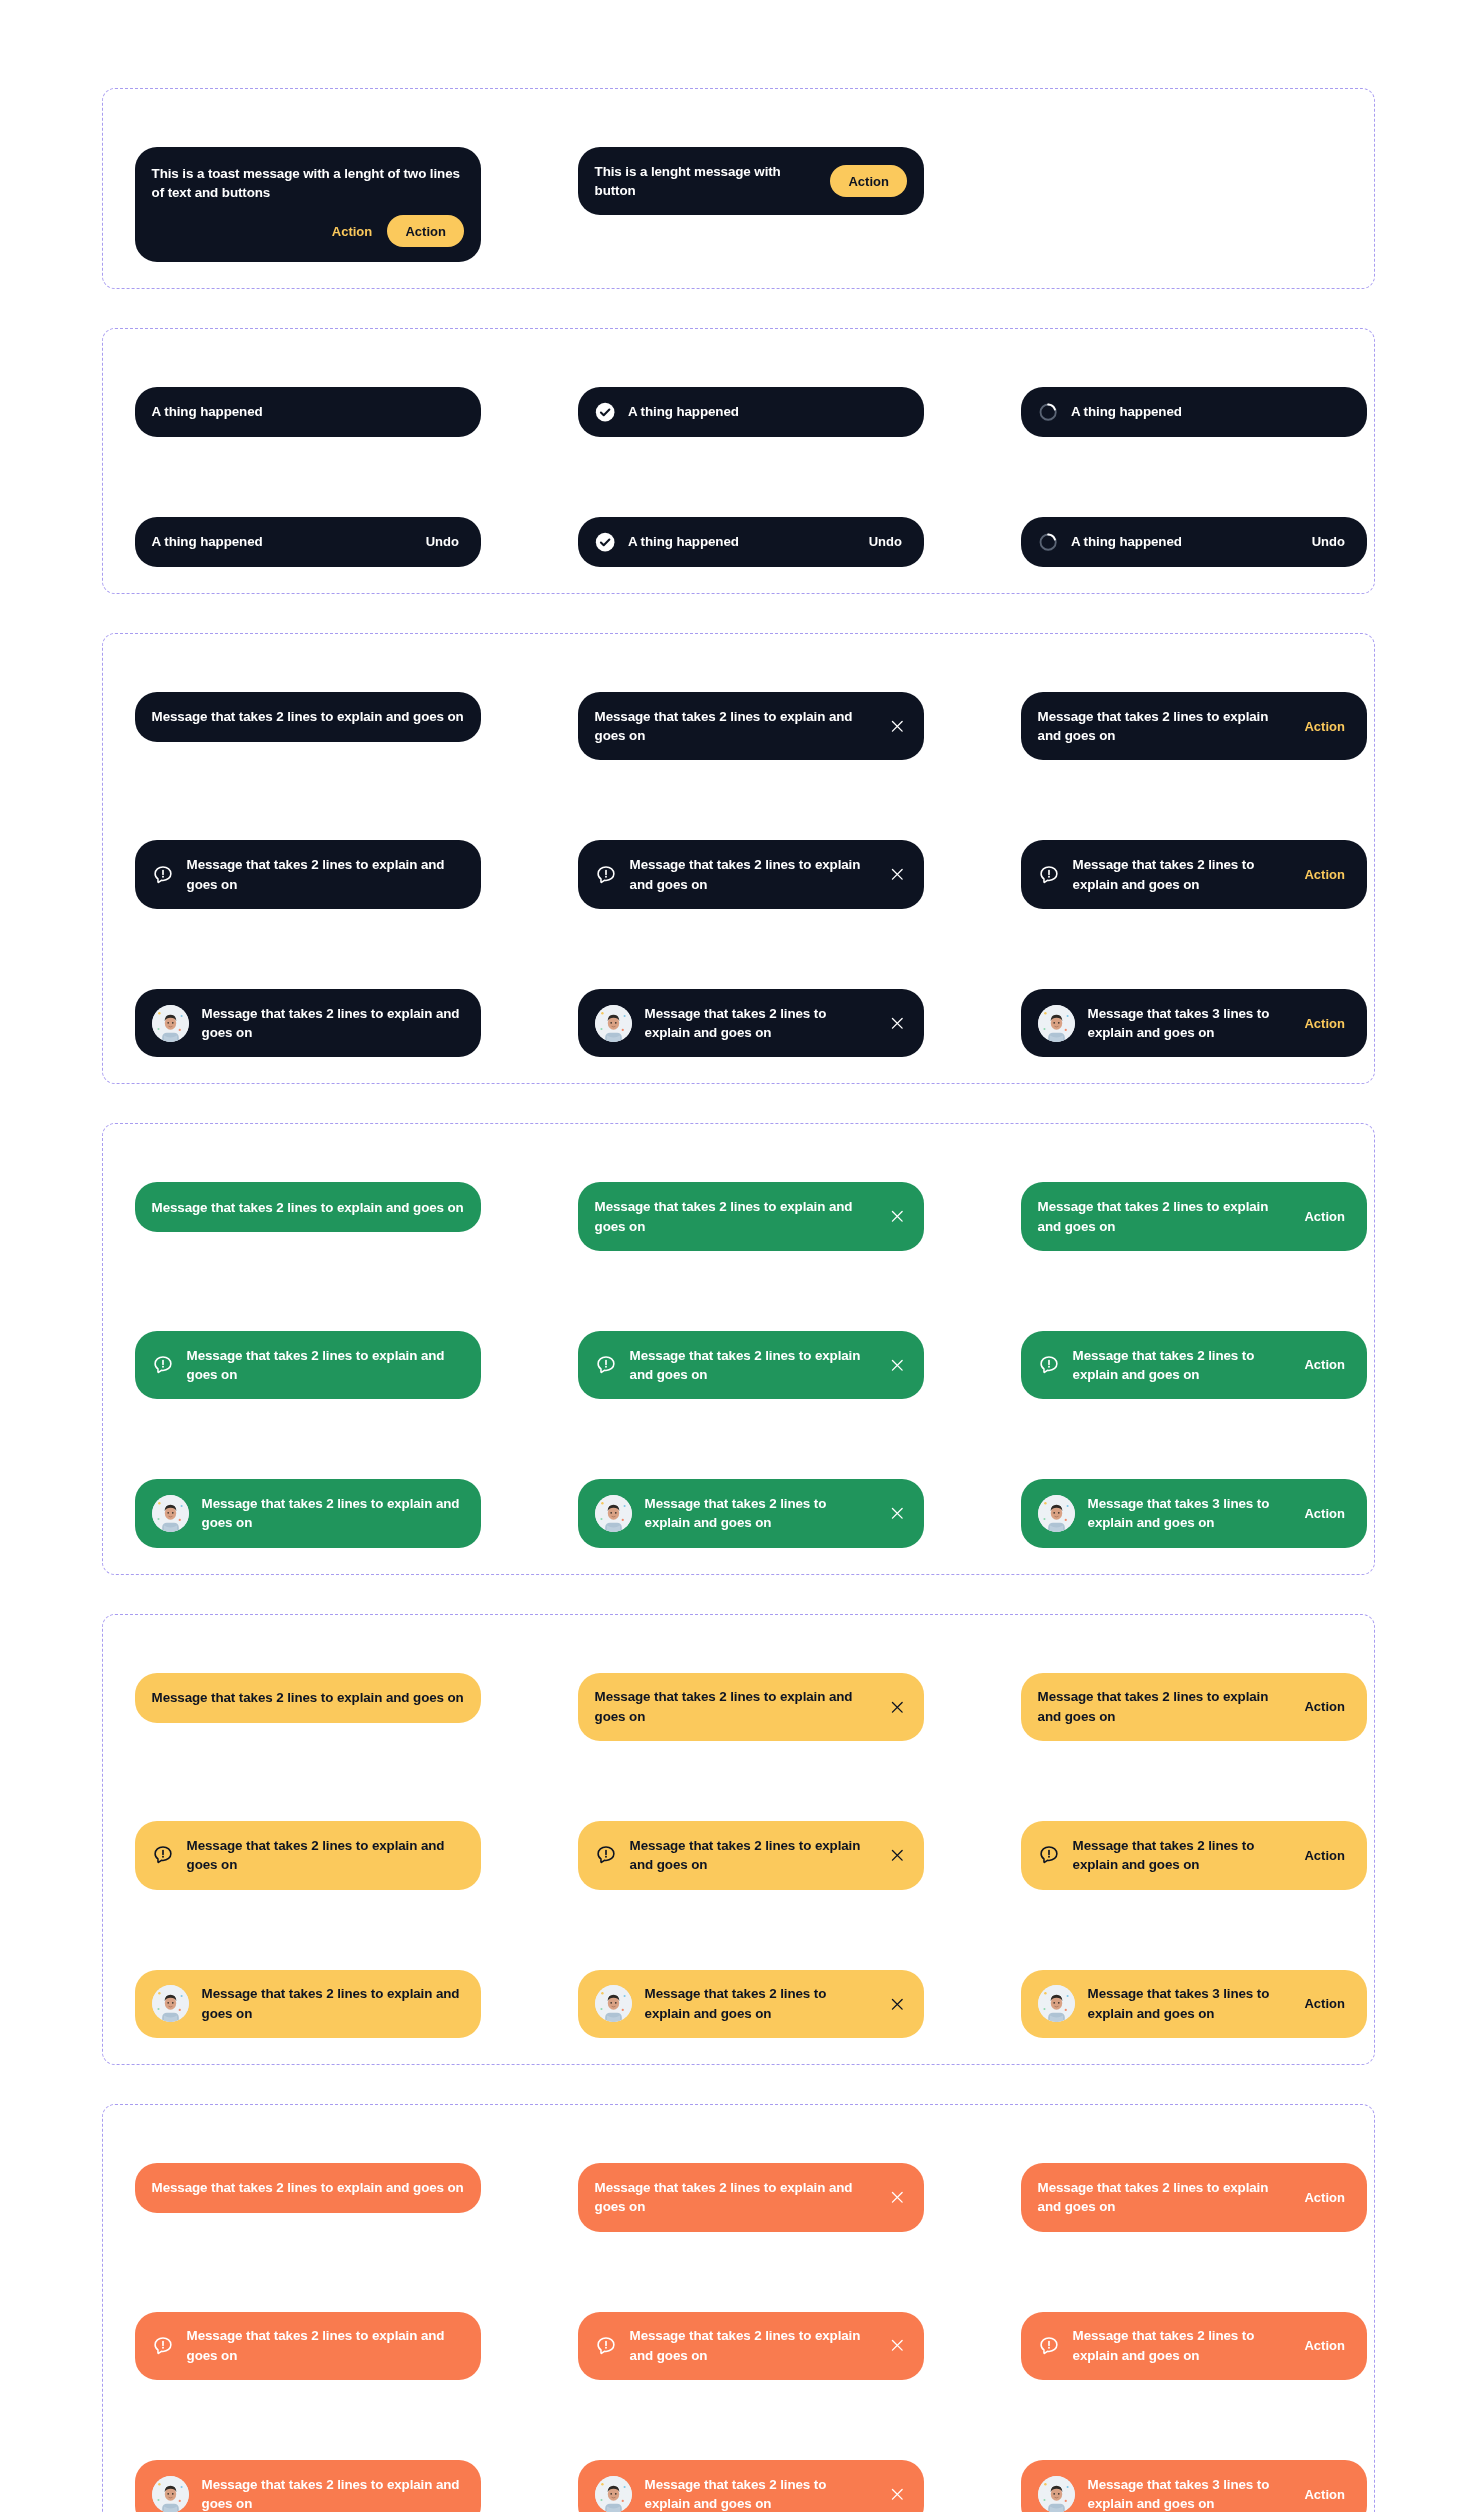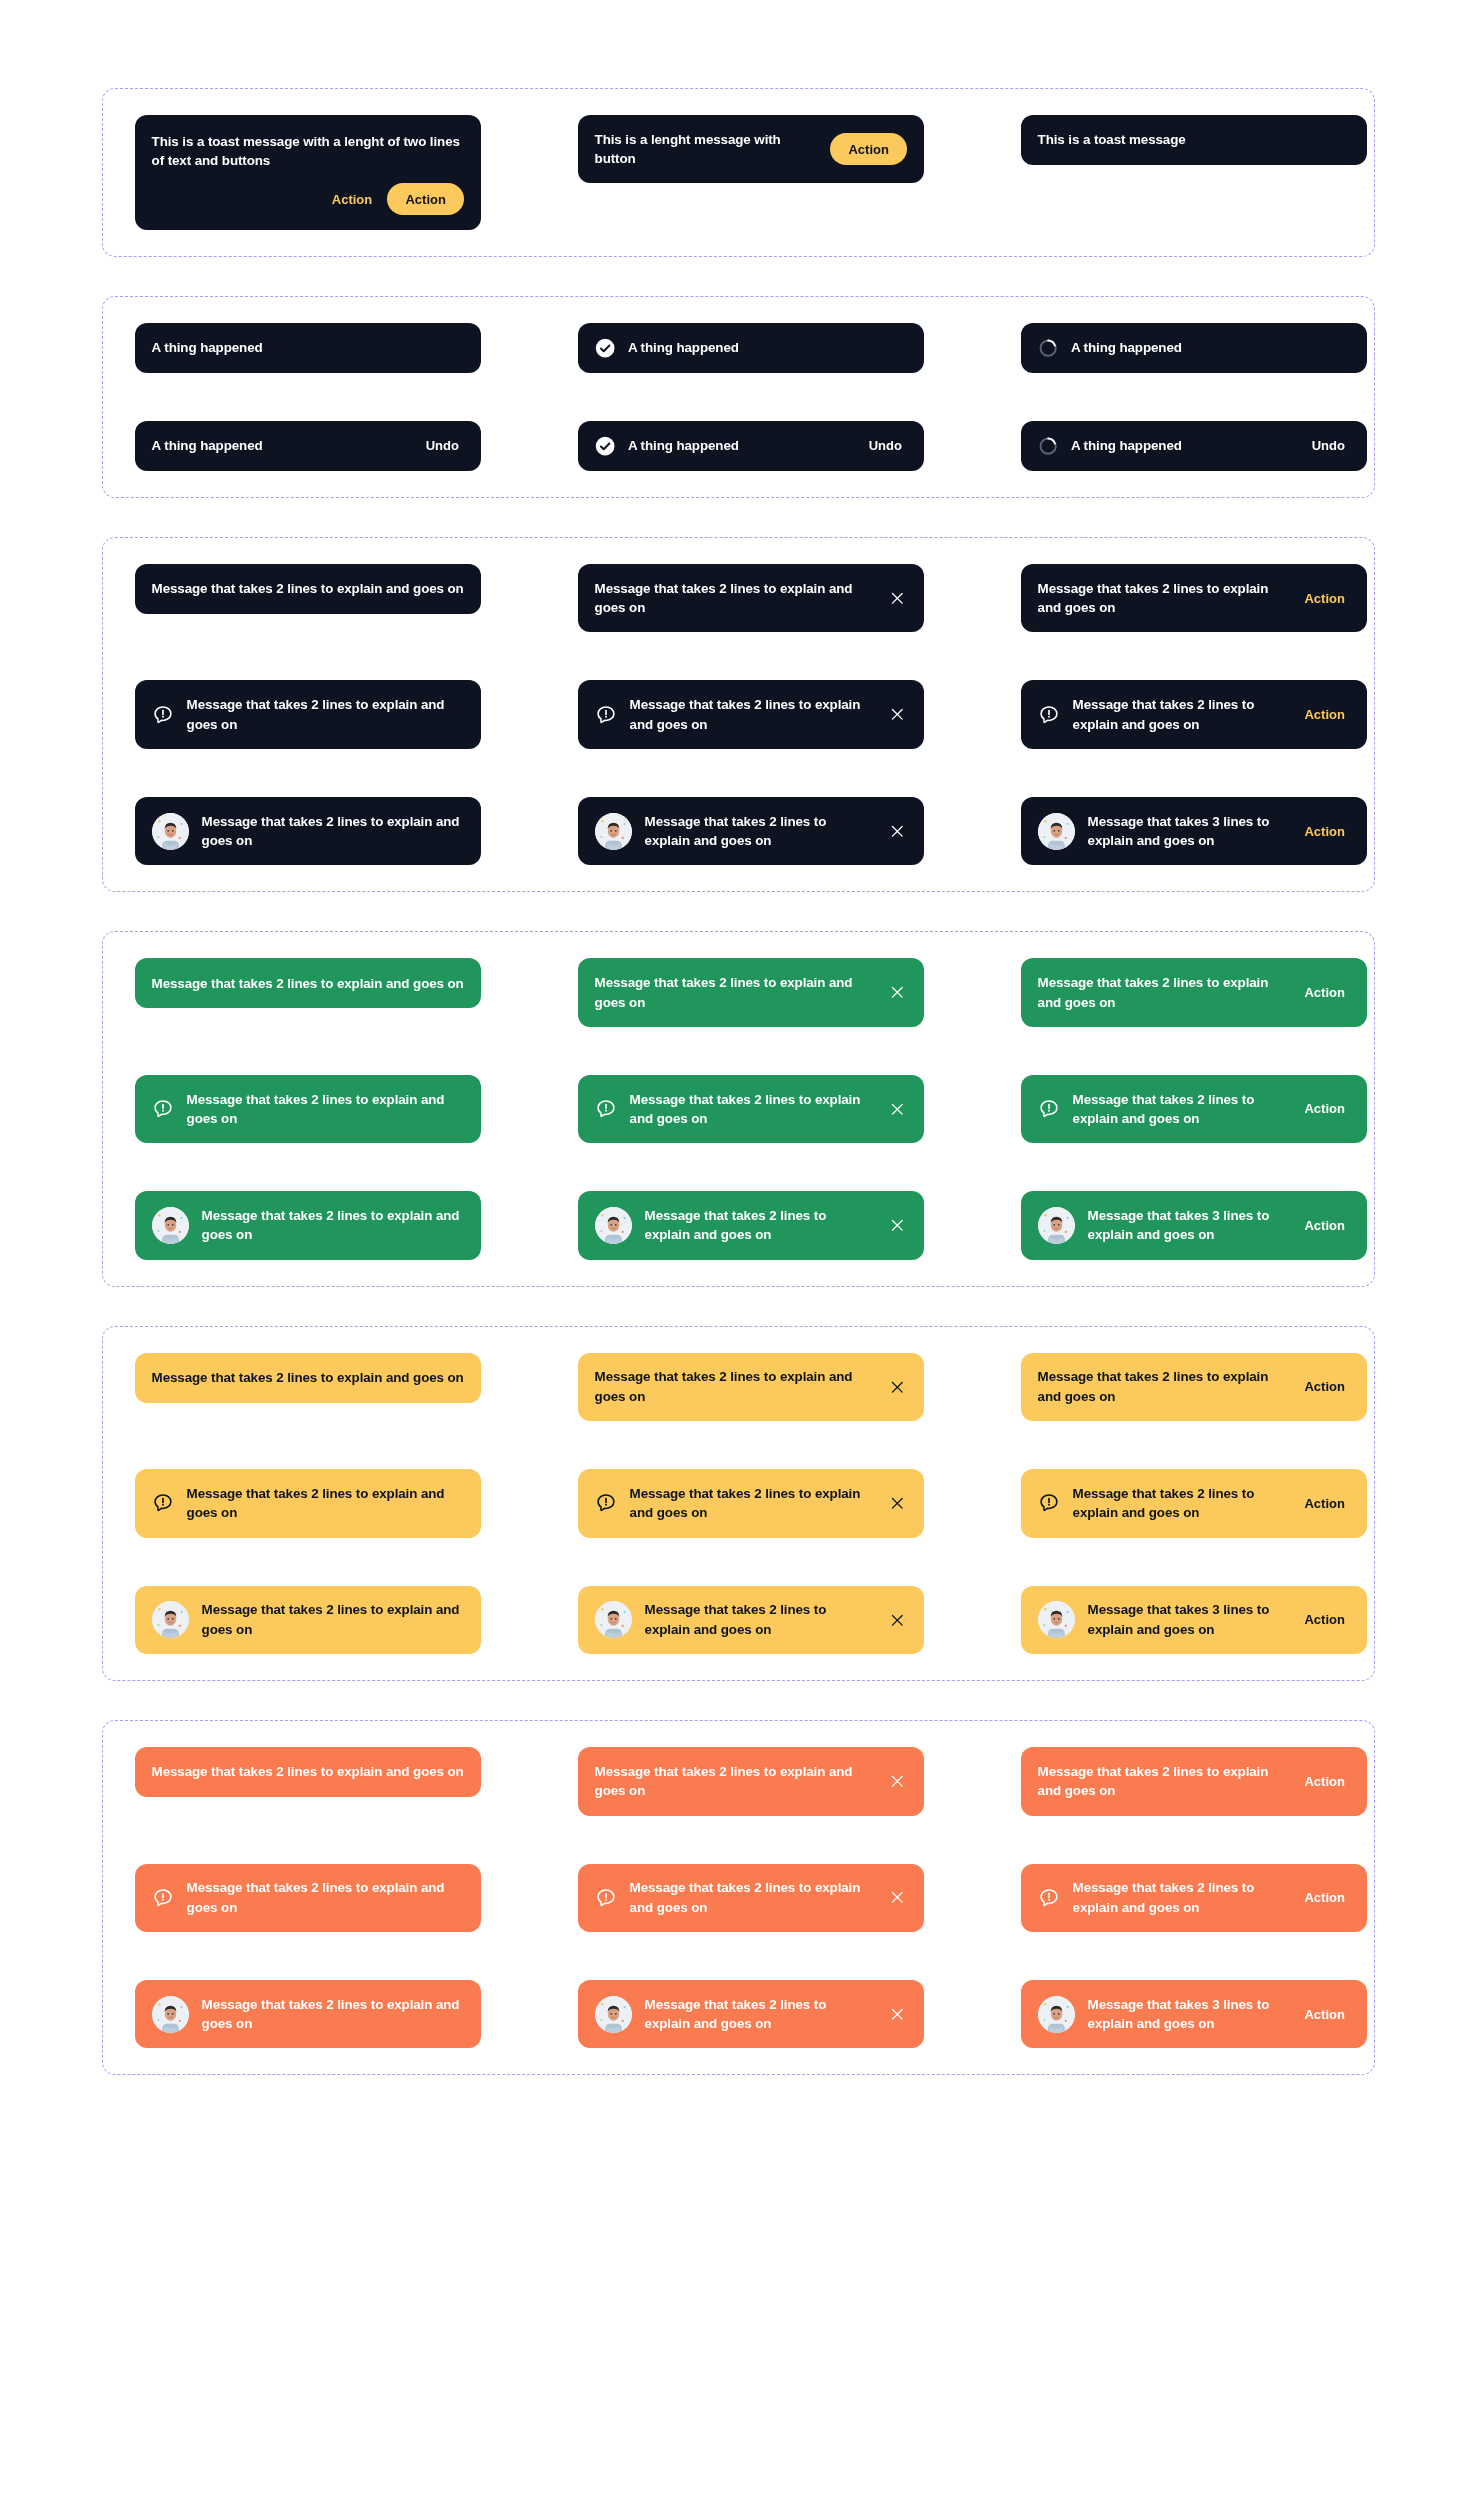--- a/index.html
+++ b/index.html
@@ -28,27 +28,28 @@
     justify-content: start;
     padding-left: 32px;
   }
   .row + .row { margin-top: 26px; }
   .row.gap-lg + .row.gap-lg { margin-top: 48px; }
 
   .cell { display: flex; align-items: flex-start; }
 
   
   .toast {
-    border-radius: 12px;
+    border-radius: 22px;
     display: flex;
     align-items: center;
     gap: 13px;
     padding: 14.8px 16.6px;
     width: 100%;
     min-height: 50px;
+    margin-top: 32px;
   }
   .toast.dark  { background: #0D1321; color: #ffffff; }
   .toast.green { background: #20955C; color: #ffffff; }
   .toast.amber { background: #FBC95C; color: #0D1321; }
   .toast.coral { background: #F97B4F; color: #ffffff; }
 
   .toast .msg {
     flex: 1 1 auto;
     font-size: 13.4px;
     font-weight: bold;
@@ -122,25 +123,20 @@
           </div>
         </div>
         <div class="cell">
           <div class="toast dark">
             <div class="msg">This is a lenght message with button</div>
             <span style="display: flex; align-items: center; gap: 9.2px; flex: 0 0 auto;">
               <button class="action-btn">Action</button>
             </span>
           </div>
         </div>
-        <div class="cell">
-          <div class="toast dark">
-            <div class="msg">This is a toast message</div>
-          </div>
-        </div>
       </div>
     </div>
     <div class="section">
       <div class="row gap-lg">
         <div class="cell">
           <div class="toast dark">
             <div class="msg">A thing happened</div>
           </div>
         </div>
         <div class="cell">

